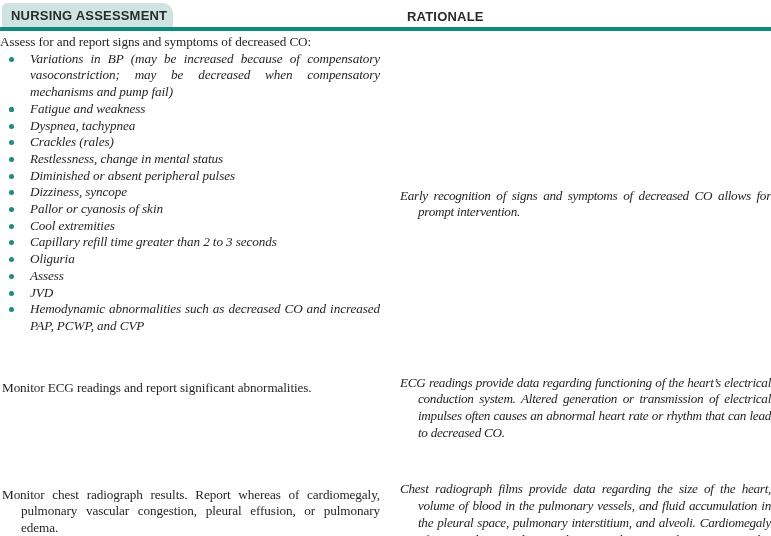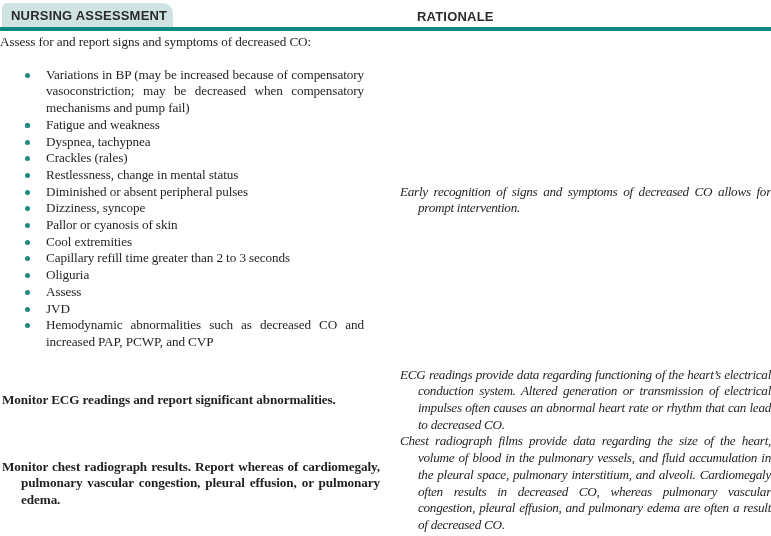--- a/index.html
+++ b/index.html
@@ -35,21 +35,21 @@
     font-family: "Liberation Sans", sans-serif;
     font-weight: bold;
     font-size: 13px;
     letter-spacing: 0.2px;
     color: #2b2b2b;
     white-space: nowrap;
   }
 
   .rationale-label {
     position: absolute;
-    left: 417px;
+    left: 407px;
     top: 9px;
   }
 
   .rule {
     position: absolute;
     left: 0;
     top: 27px;
     width: 771px;
     height: 4px;
     background: var(--rule, #0e8a80);
@@ -59,28 +59,28 @@
   .body {
     padding-top: 8px;
     font-size: 13.2px;
     line-height: 16.7px;
   }
 
   .row { display: flex; align-items: center; }
 
   .cell-left  { width: 380px; box-sizing: border-box; }
   .gutter     { width: 20px; flex: none; }
-  .cell-right { width: 371px; box-sizing: border-box; }
+  .cell-right { width: 371px; box-sizing: border-box; margin-top: 40px; }
 
   p { margin: 0; text-align: justify; letter-spacing: -0.1px; }
 
   
-  .hang { padding-left: 21px; text-indent: -19px; font-weight: bold; }
+  .hang { padding-left: 21px; text-indent: -19px; }
 
-  ul.bullets { list-style: none; margin: 16px; padding: 0; }
+  ul.bullets { list-style: none; margin: 0; padding: 0; font-style: italic; }
 
   ul.bullets li {
     position: relative;
     padding-left: 30px;
     text-align: justify;
     letter-spacing: -0.1px;
   }
 
   .blt {
     position: absolute;

